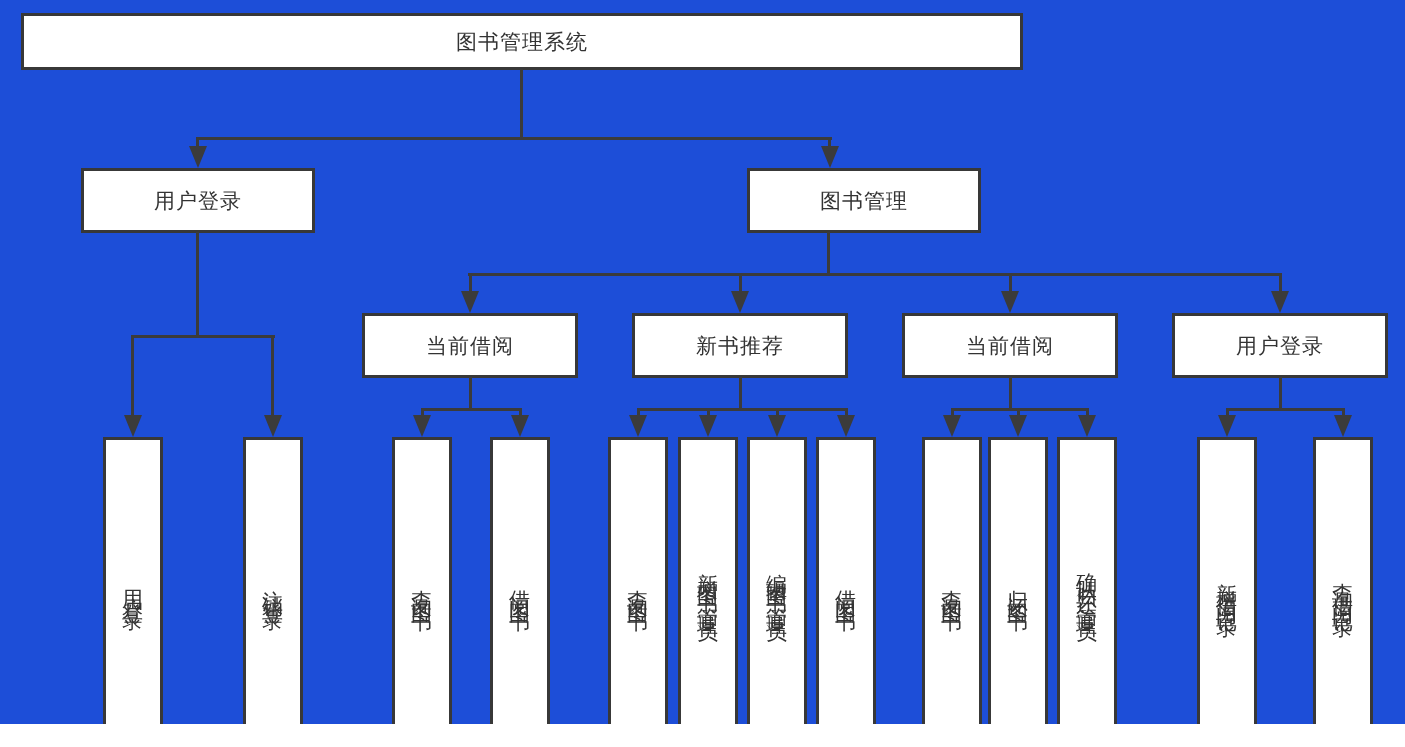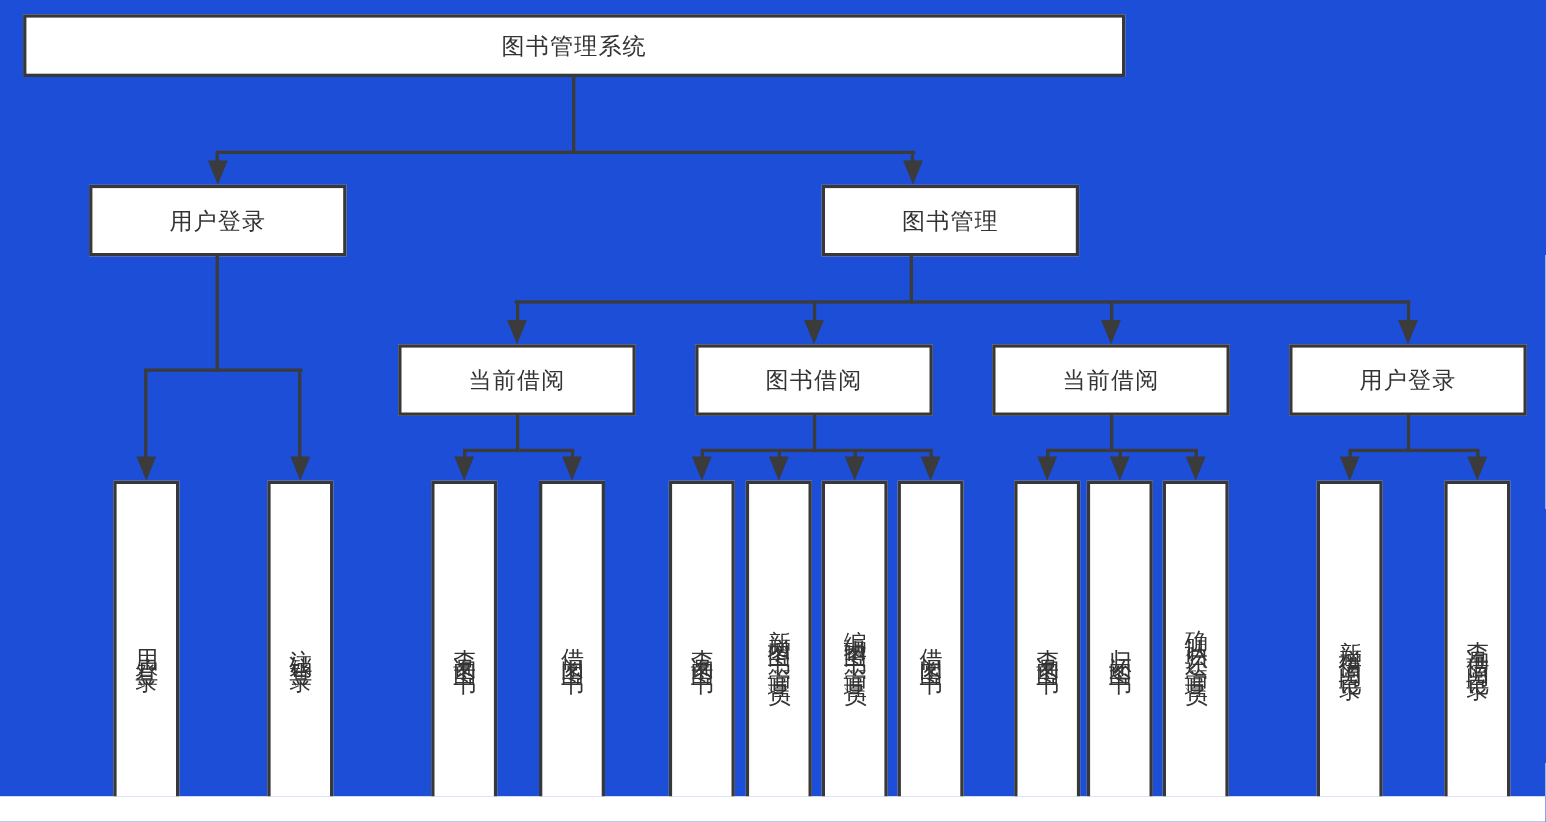--- a/index.html
+++ b/index.html
@@ -73,21 +73,21 @@
   <div class="line" style="left:469px; top:275px; width:3px; height:20px;"></div>
   <div class="arrow" style="left:461px; top:291px;"></div>
   <div class="line" style="left:739px; top:275px; width:3px; height:20px;"></div>
   <div class="arrow" style="left:731px; top:291px;"></div>
   <div class="line" style="left:1009px; top:275px; width:3px; height:20px;"></div>
   <div class="arrow" style="left:1001px; top:291px;"></div>
   <div class="line" style="left:1279px; top:275px; width:3px; height:20px;"></div>
   <div class="arrow" style="left:1271px; top:291px;"></div>
 
   <div class="node h" style="left:362px; top:313px; width:216px; height:65px;">当前借阅</div>
-  <div class="node h" style="left:632px; top:313px; width:216px; height:65px;">图书借阅</div>
+  <div class="node h" style="left:632px; top:313px; width:216px; height:65px;">新书推荐</div>
   <div class="node h" style="left:902px; top:313px; width:216px; height:65px;">当前借阅</div>
   <div class="node h" style="left:1172px; top:313px; width:216px; height:65px;">用户登录</div>
 
   <div class="line" style="left:469px; top:377px; width:3px; height:34px;"></div>
   <div class="line" style="left:421px; top:408px; width:101px; height:3px;"></div>
   <div class="line" style="left:739px; top:377px; width:3px; height:34px;"></div>
   <div class="line" style="left:637px; top:408px; width:211px; height:3px;"></div>
   <div class="line" style="left:1009px; top:377px; width:3px; height:34px;"></div>
   <div class="line" style="left:951px; top:408px; width:138px; height:3px;"></div>
   <div class="line" style="left:1279px; top:377px; width:3px; height:34px;"></div>

